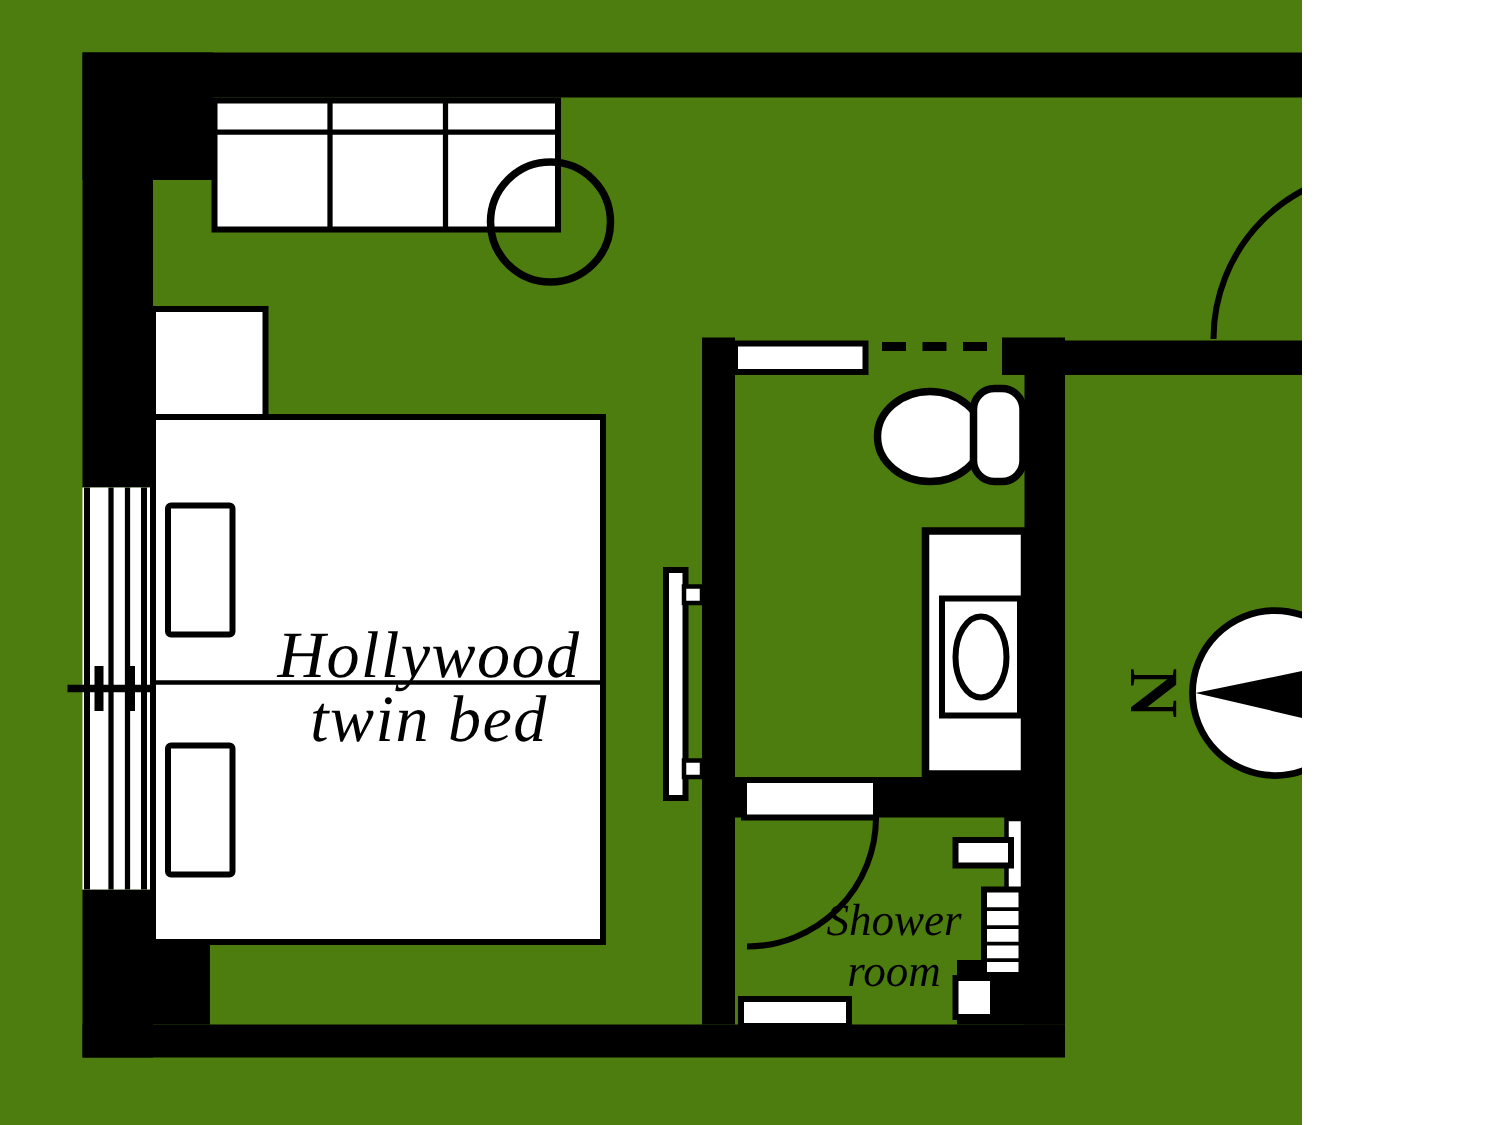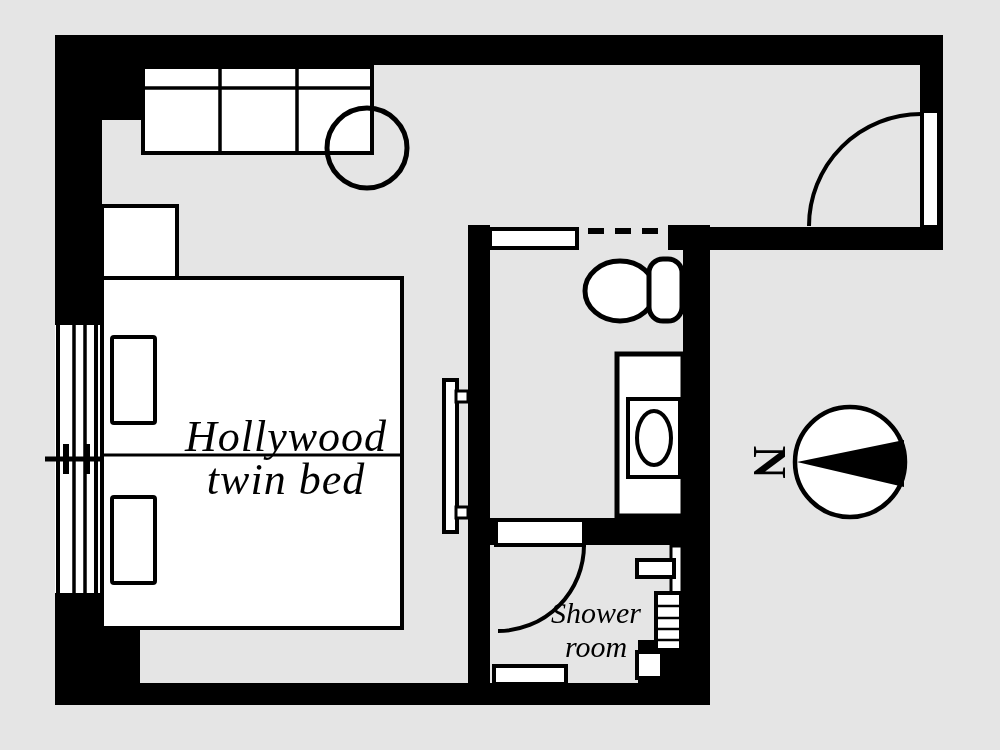--- a/index.html
+++ b/index.html
@@ -1,19 +1,19 @@
 <!DOCTYPE html>
 <html><head>
 <meta charset="utf-8">
 <style>
   html,body{margin:0;padding:0;background:#ffffff;}
   .stage{
     position:relative;
-    width:1000px;height:750px;
-    background:#e5e5e5;
+    width:868px;height:750px;
+    background:#4d7c0f;
     overflow:hidden;
   }
   svg{display:block;}
   .wall{fill:#000000;stroke:none;}
   .line{stroke:#000000;fill:none;}
   .furn{fill:#ffffff;stroke:#000000;}
   .furn-open{fill:none;stroke:#000000;}
   .plan-label{
     font-family:"Liberation Serif","DejaVu Serif",serif;
     font-style:italic;

